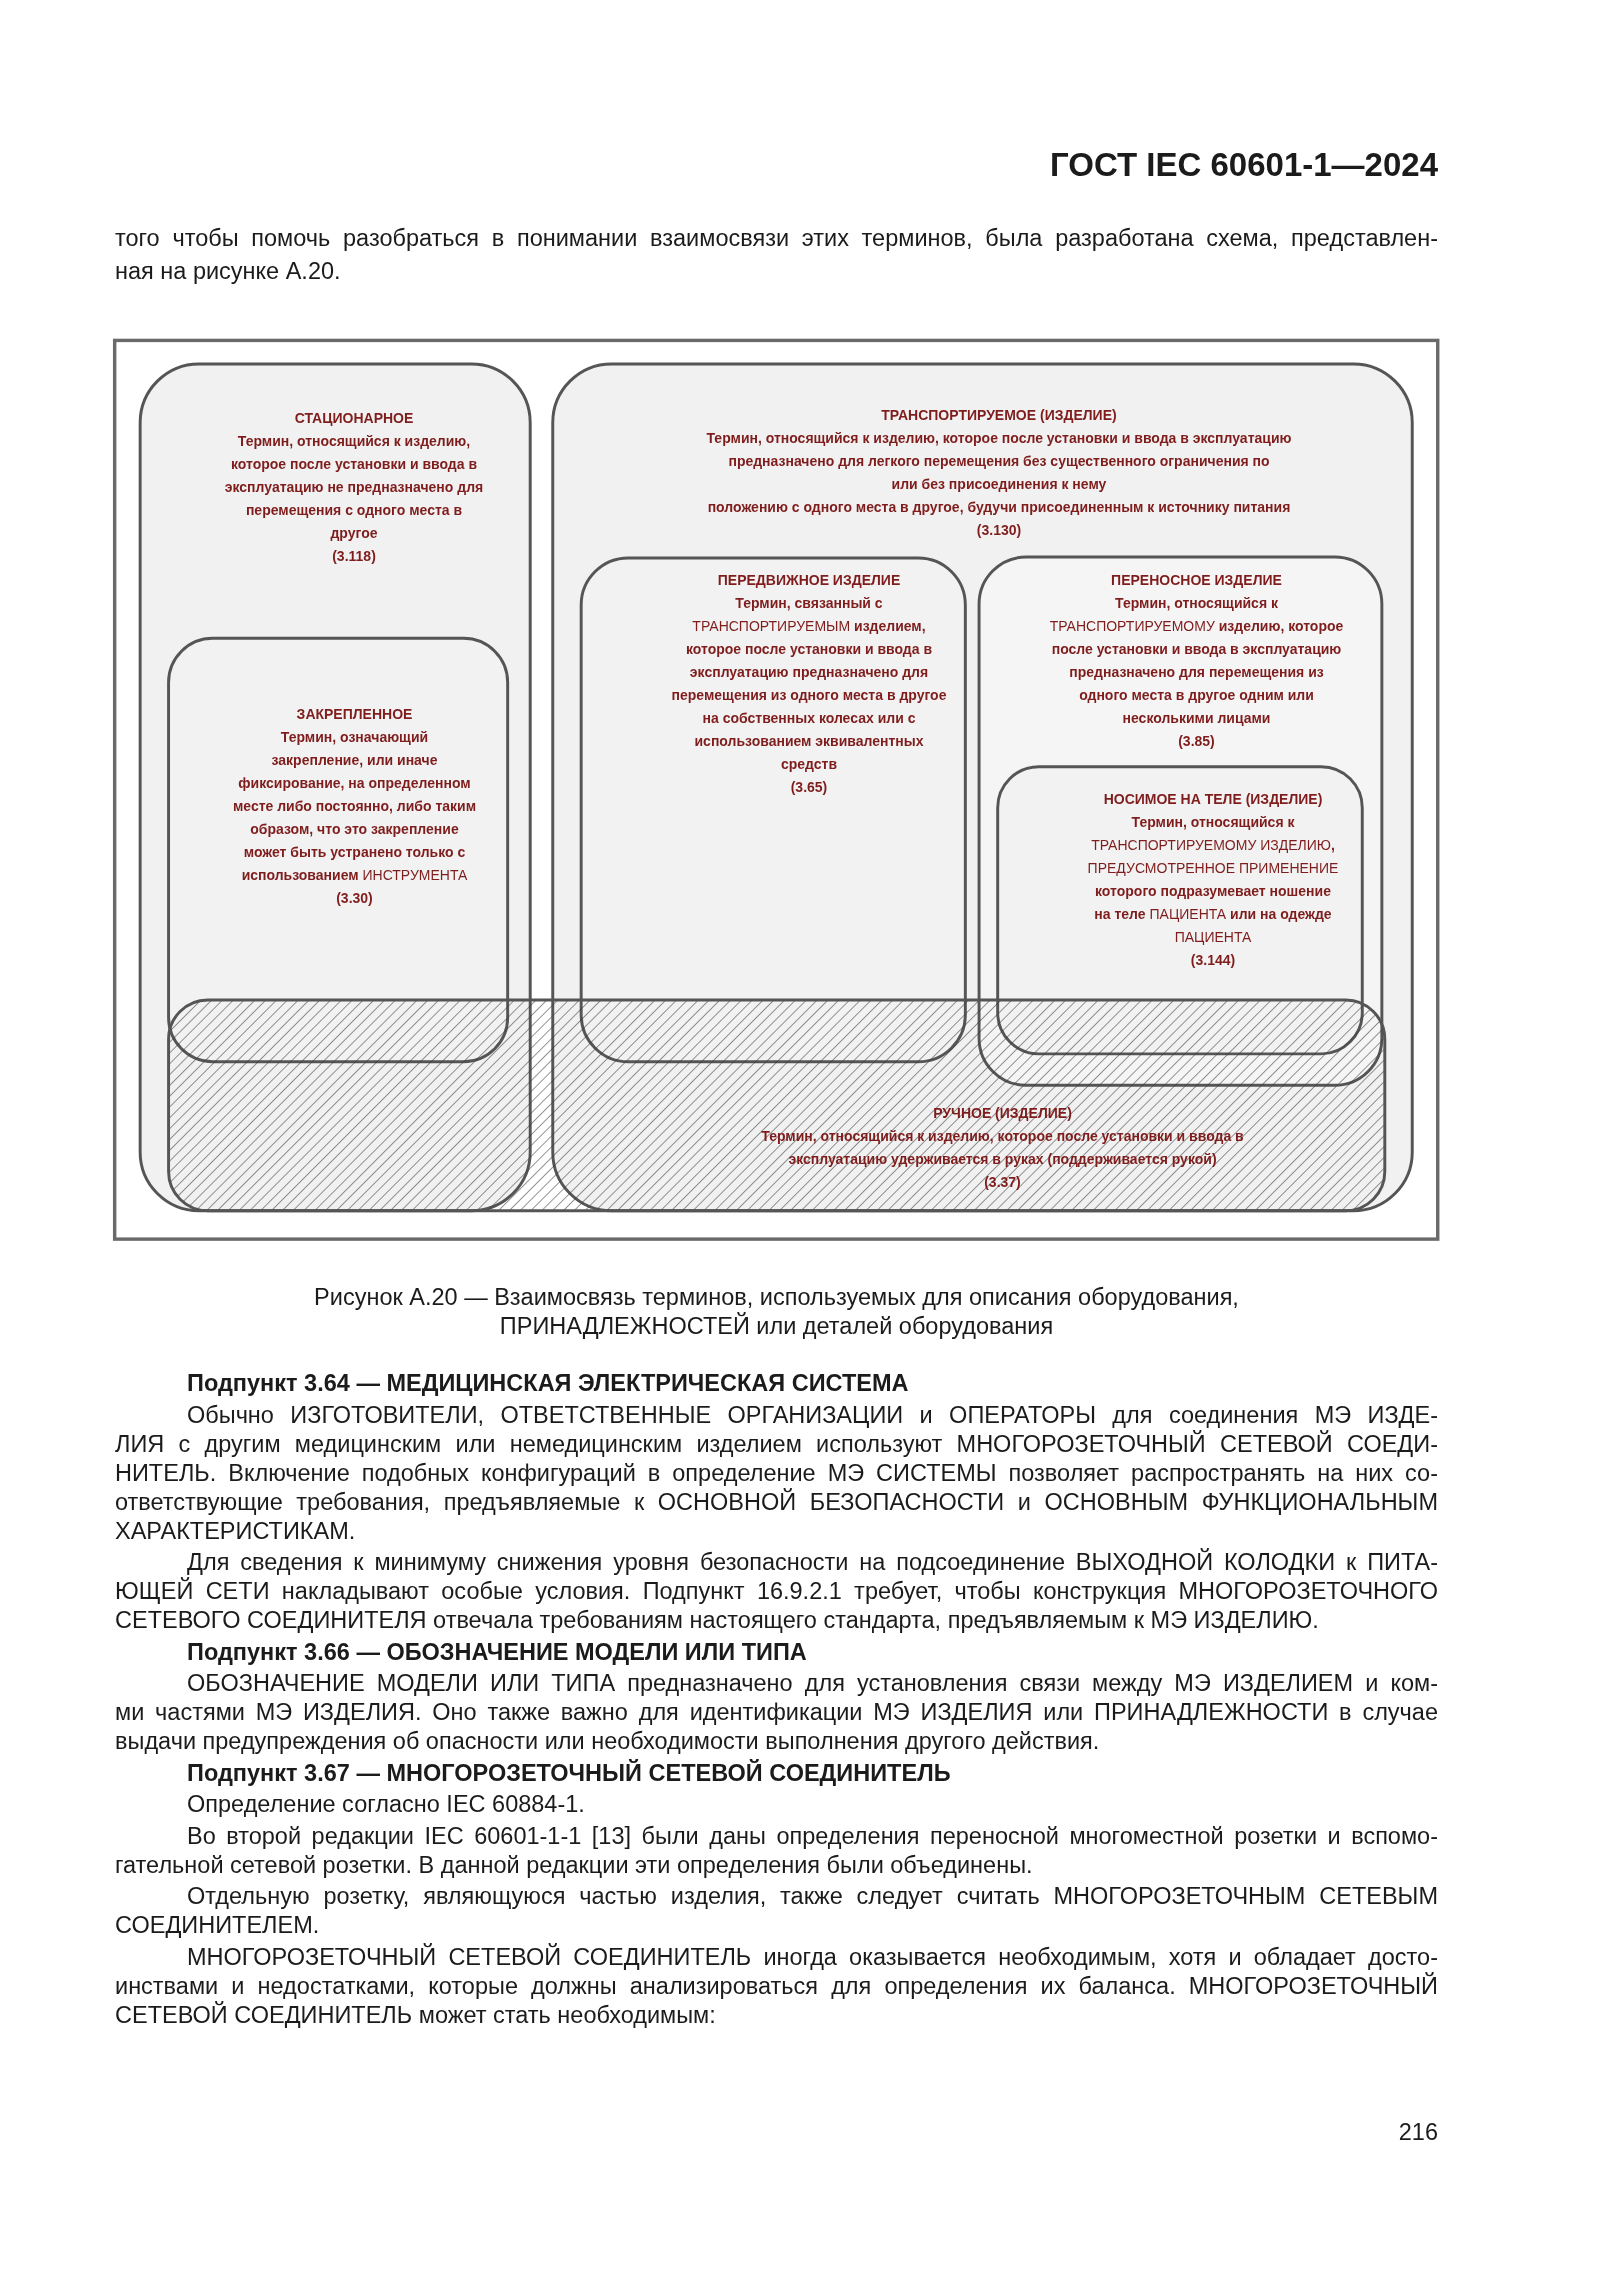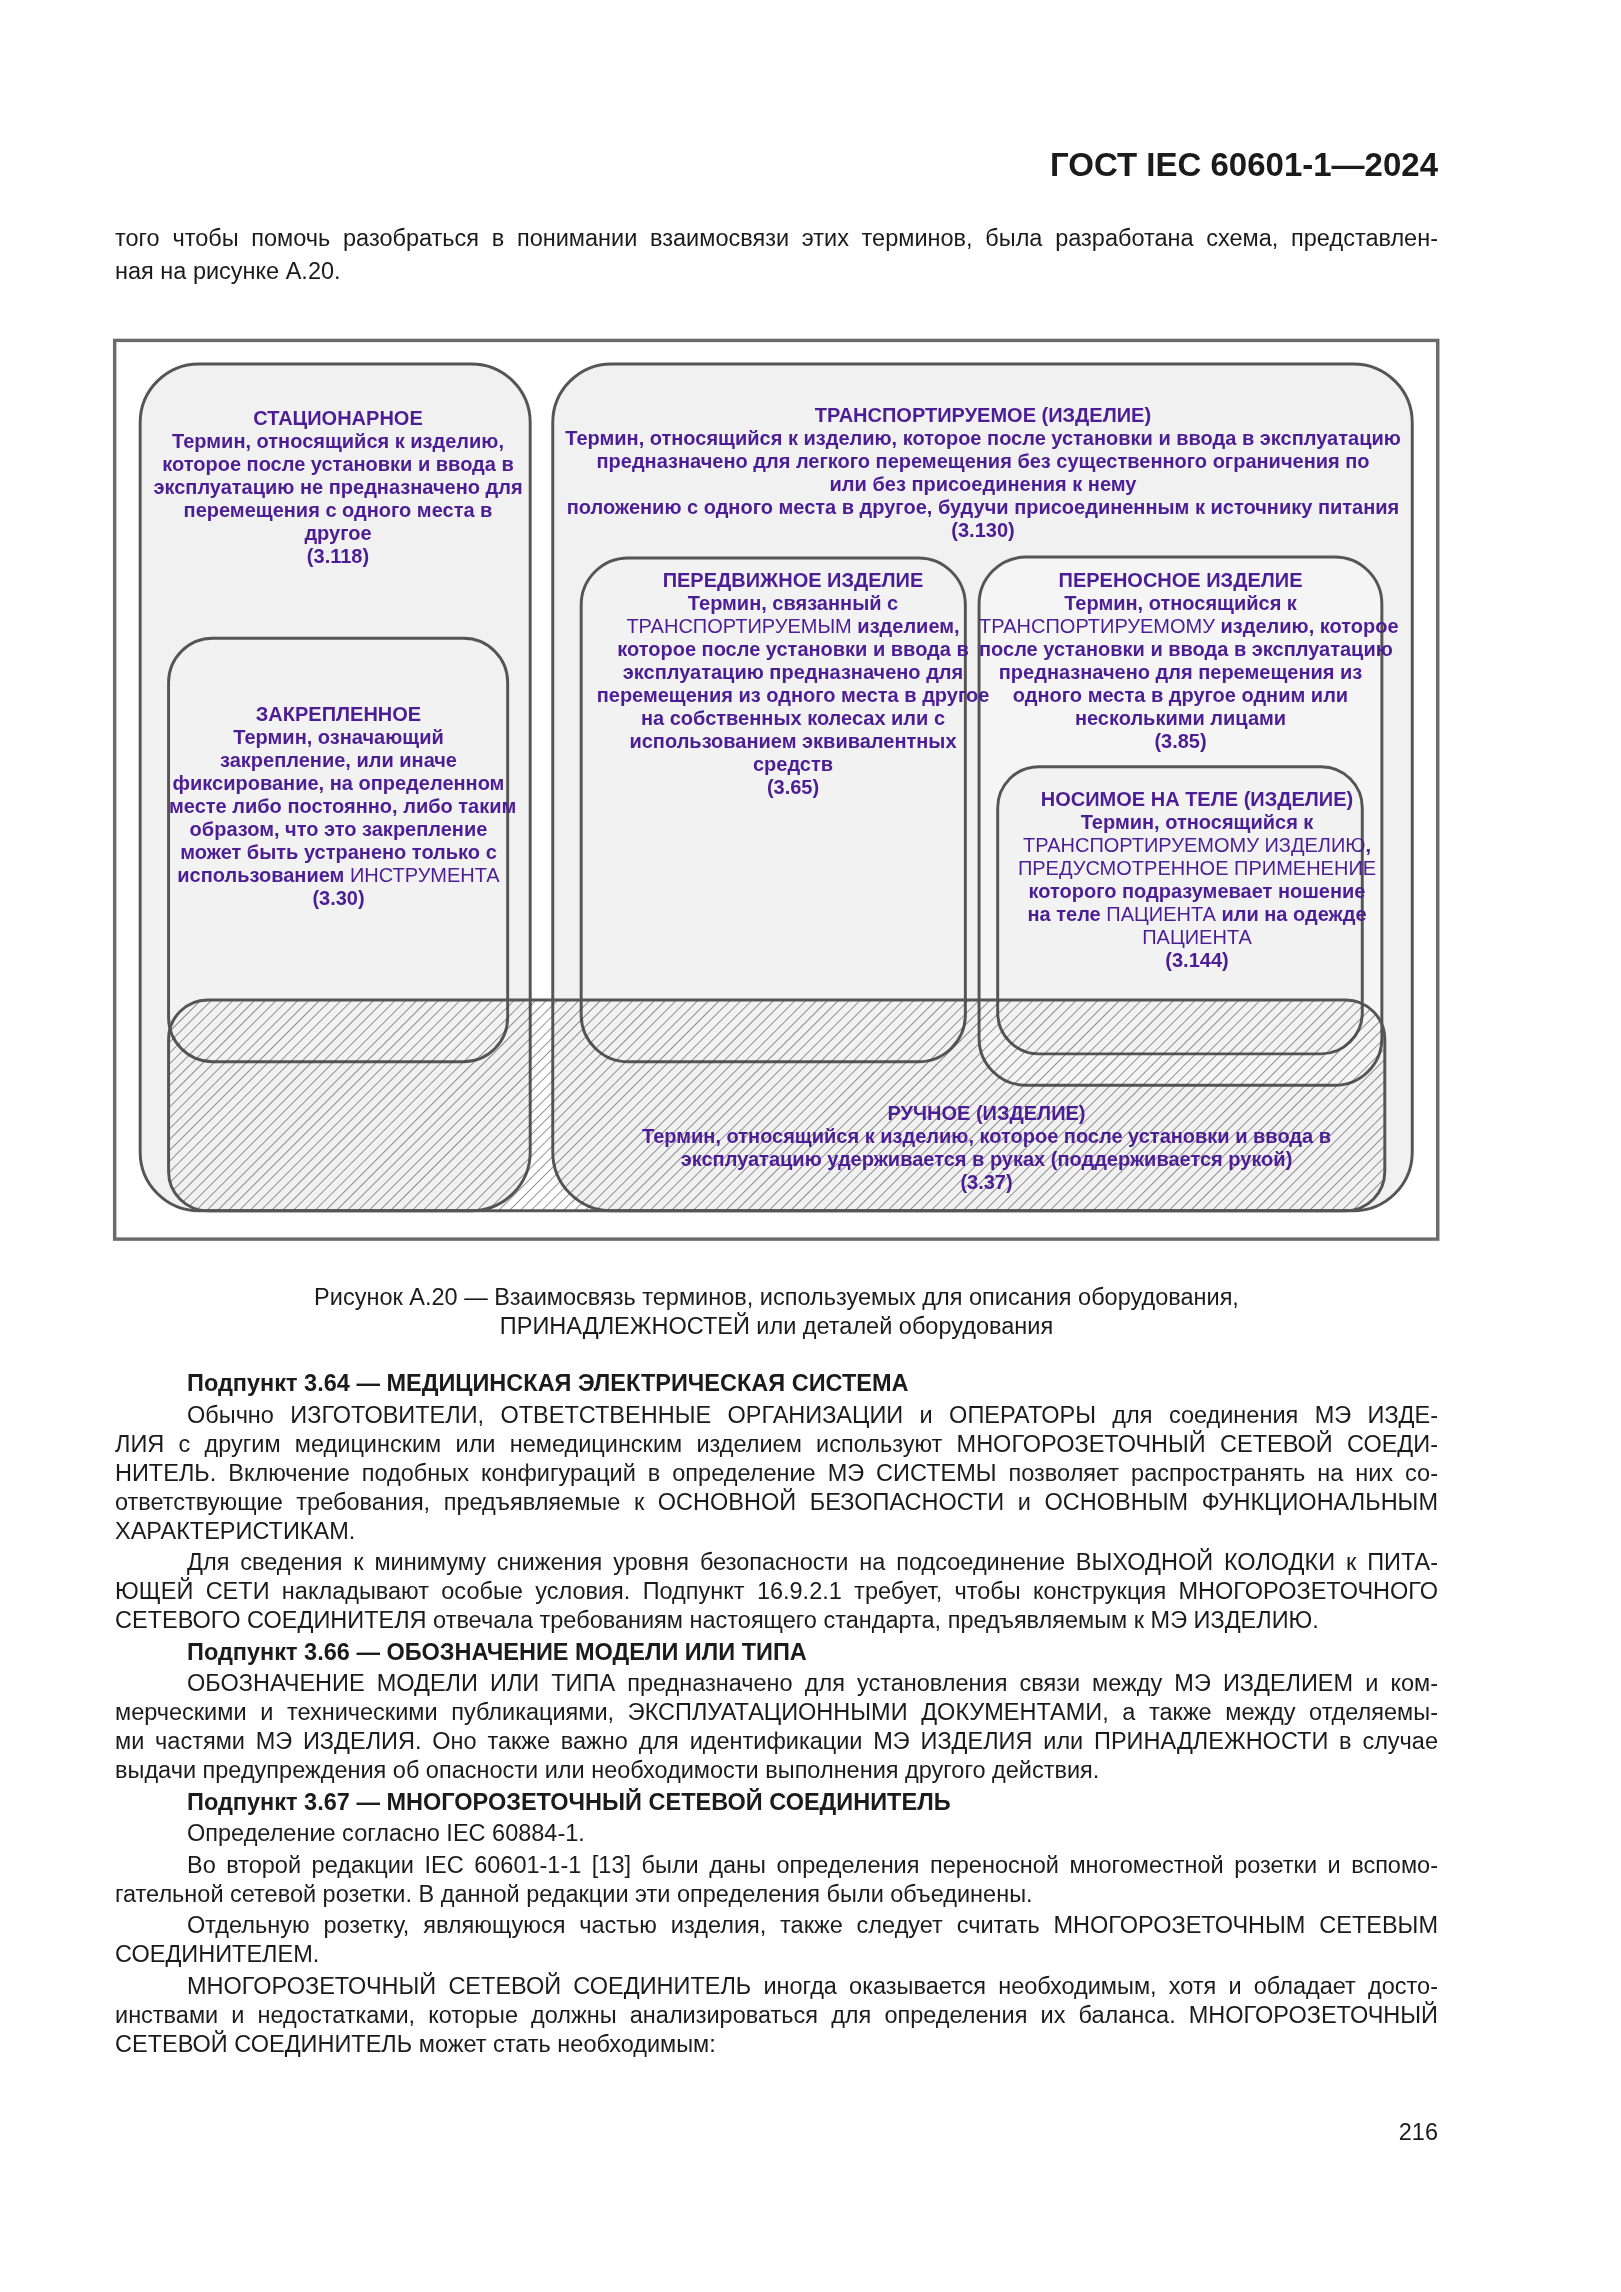--- a/index.html
+++ b/index.html
@@ -44,24 +44,25 @@
     top: 1283px;
     font-size: 23.5px;
     line-height: 29px;
     text-align: center;
   }
   #diagram { position: absolute; left: 0; top: 0; }
   .box-text {
     position: absolute;
     text-align: center;
     font-weight: bold;
-    font-size: 20px;
+    font-size: 14px;
     line-height: 23px;
     white-space: nowrap;
-    color: #4c1d95;
+    color: #7f1d1d;
+    padding-left: 16px;
   }
   .box-text .dt { font-weight: normal; }
   #page-number {
     position: absolute;
     right: 183px;
     top: 2118px;
     font-size: 23.5px;
     line-height: 29px;
   }
 </style>
@@ -183,21 +184,20 @@
     </div>
     <div class="blk">
       <div class="ln ind">Для сведения к минимуму снижения уровня безопасности на подсоединение ВЫХОДНОЙ КОЛОДКИ к ПИТА-</div>
       <div class="ln">ЮЩЕЙ СЕТИ накладывают особые условия. Подпункт 16.9.2.1 требует, чтобы конструкция МНОГОРОЗЕТОЧНОГО</div>
       <div class="ln last">СЕТЕВОГО СОЕДИНИТЕЛЯ отвечала требованиям настоящего стандарта, предъявляемым к МЭ ИЗДЕЛИЮ.</div>
     </div>
 
     <div class="blk hd">Подпункт 3.66 — ОБОЗНАЧЕНИЕ МОДЕЛИ ИЛИ ТИПА</div>
     <div class="blk">
       <div class="ln ind">ОБОЗНАЧЕНИЕ МОДЕЛИ ИЛИ ТИПА предназначено для установления связи между МЭ ИЗДЕЛИЕМ и ком-</div>
-      <div class="ln">мерческими и техническими публикациями, ЭКСПЛУАТАЦИОННЫМИ ДОКУМЕНТАМИ, а также между отделяемы-</div>
       <div class="ln">ми частями МЭ ИЗДЕЛИЯ. Оно также важно для идентификации МЭ ИЗДЕЛИЯ или ПРИНАДЛЕЖНОСТИ в случае</div>
       <div class="ln last">выдачи предупреждения об опасности или необходимости выполнения другого действия.</div>
     </div>
 
     <div class="blk hd">Подпункт 3.67 — МНОГОРОЗЕТОЧНЫЙ СЕТЕВОЙ СОЕДИНИТЕЛЬ</div>
     <div class="blk">
       <div class="ln ind last">Определение согласно IEC 60884-1.</div>
     </div>
     <div class="blk">
       <div class="ln ind">Во второй редакции IEC 60601-1-1 [13] были даны определения переносной многоместной розетки и вспомо-</div>

